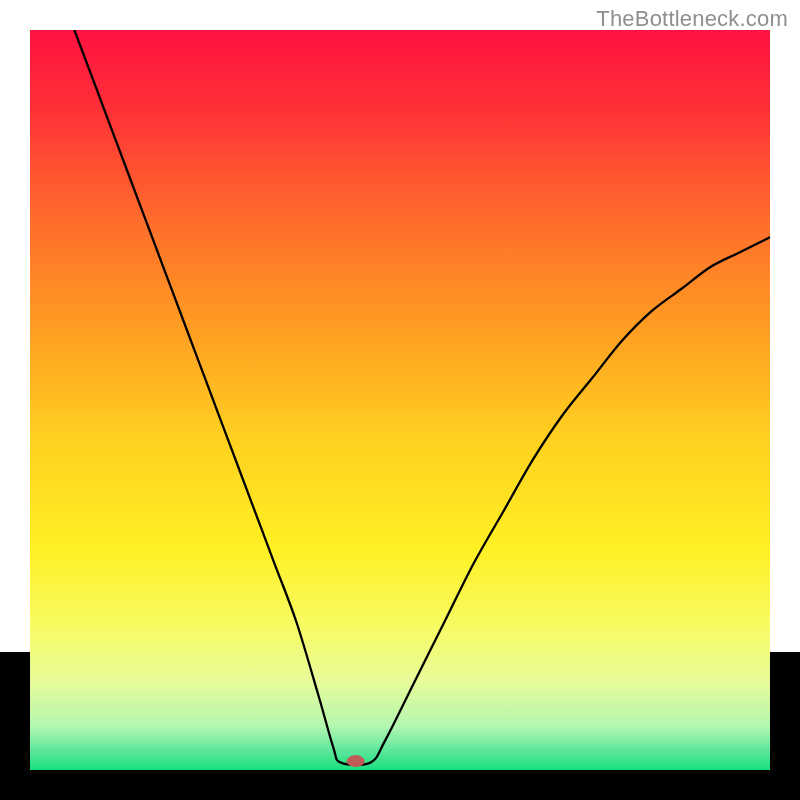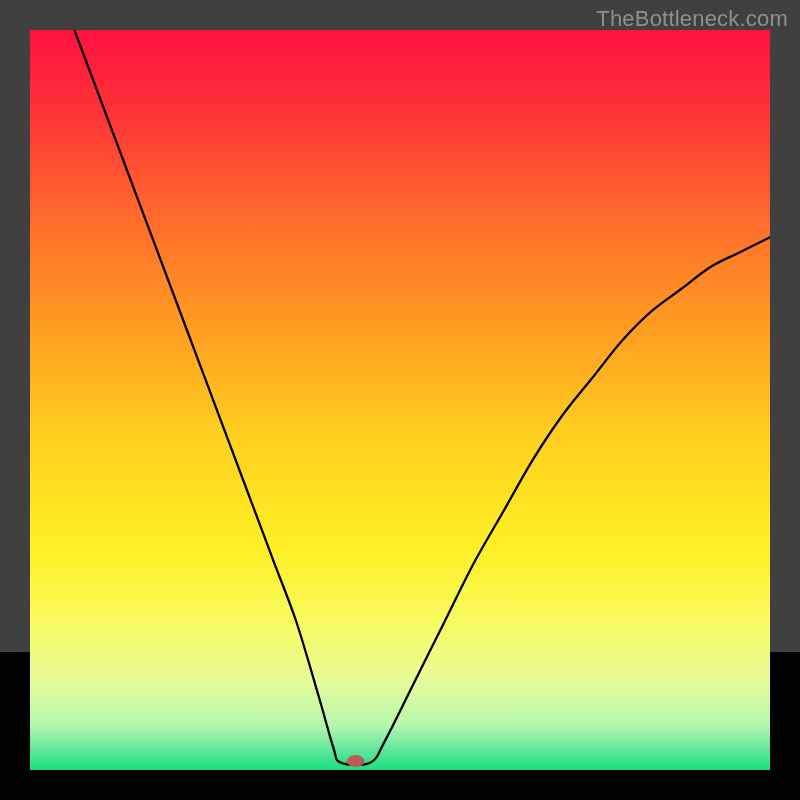--- a/index.html
+++ b/index.html
@@ -10,21 +10,21 @@
     background: #000;
     overflow: hidden;
     font-family: Arial, Helvetica, sans-serif;
   }
   .frame {
     position: absolute;
     left: 0;
     top: 0;
     width: 800px;
     height: 652px;
-    background: #404040;
+    background: #ffffff;
     text-decoration: underline;
   }
   .plot-area {
     position: absolute;
     left: 30px;
     top: 30px;
     width: 740px;
     height: 740px;
   }
   .watermark {

